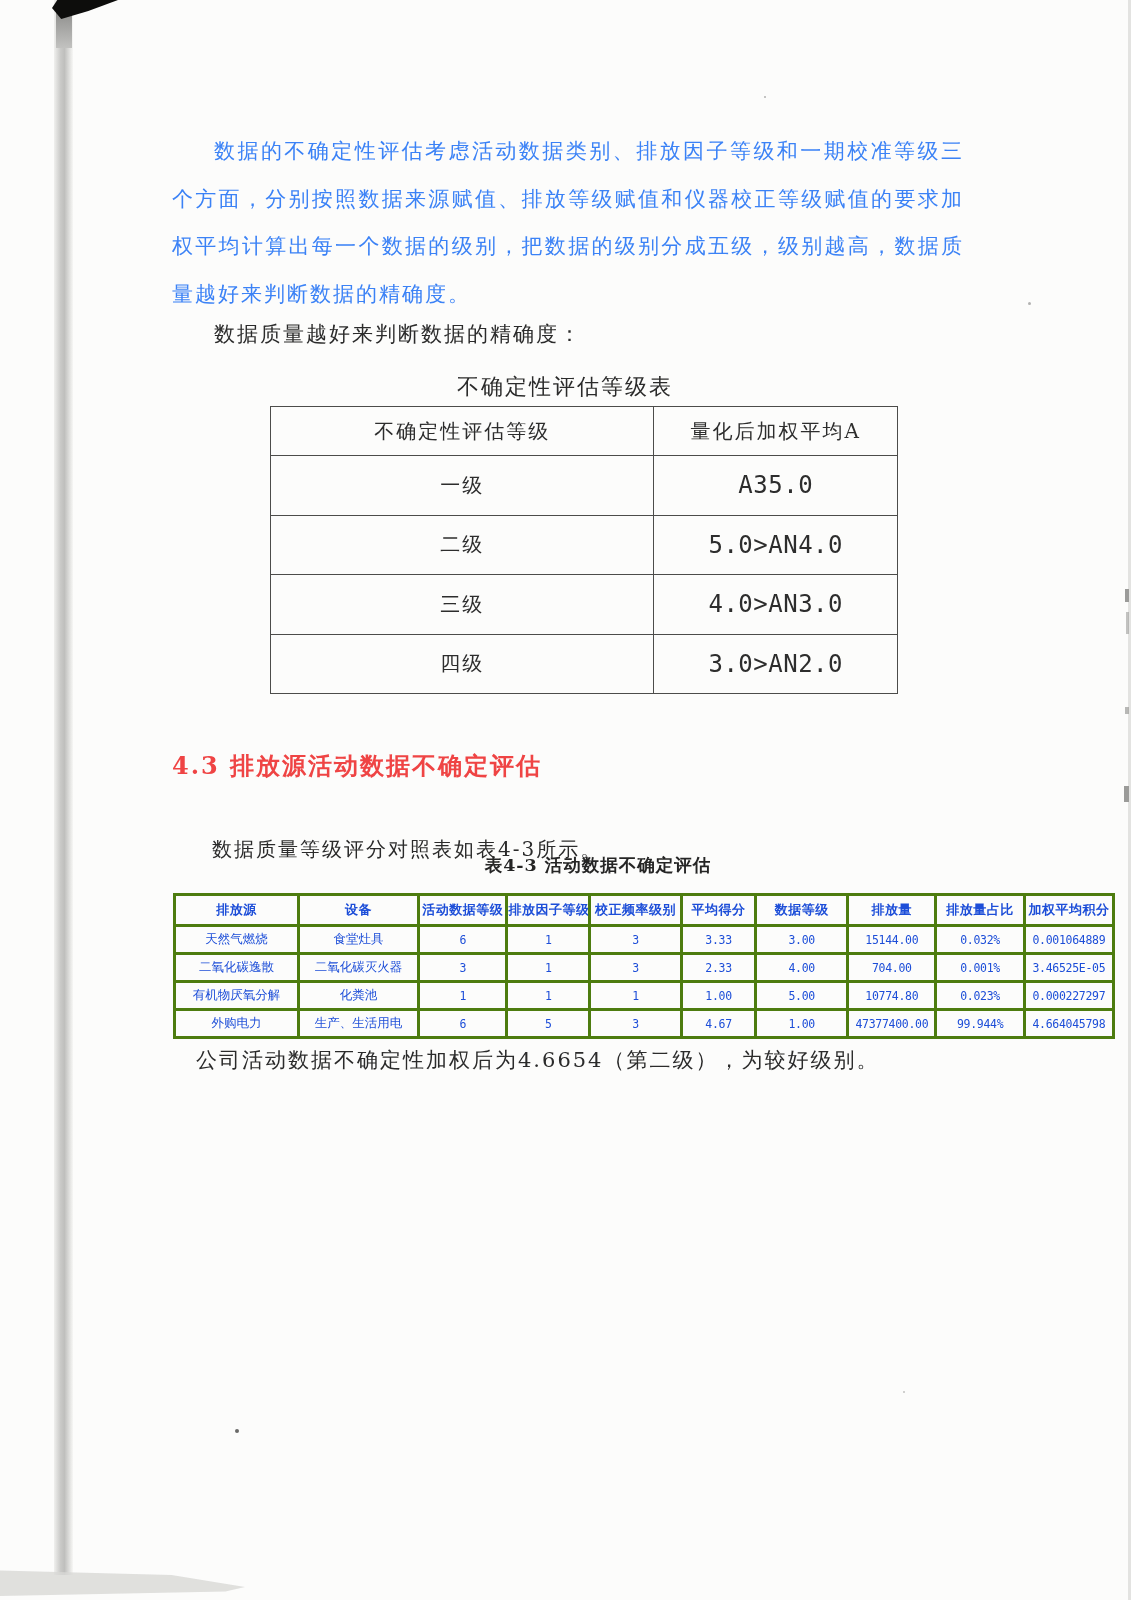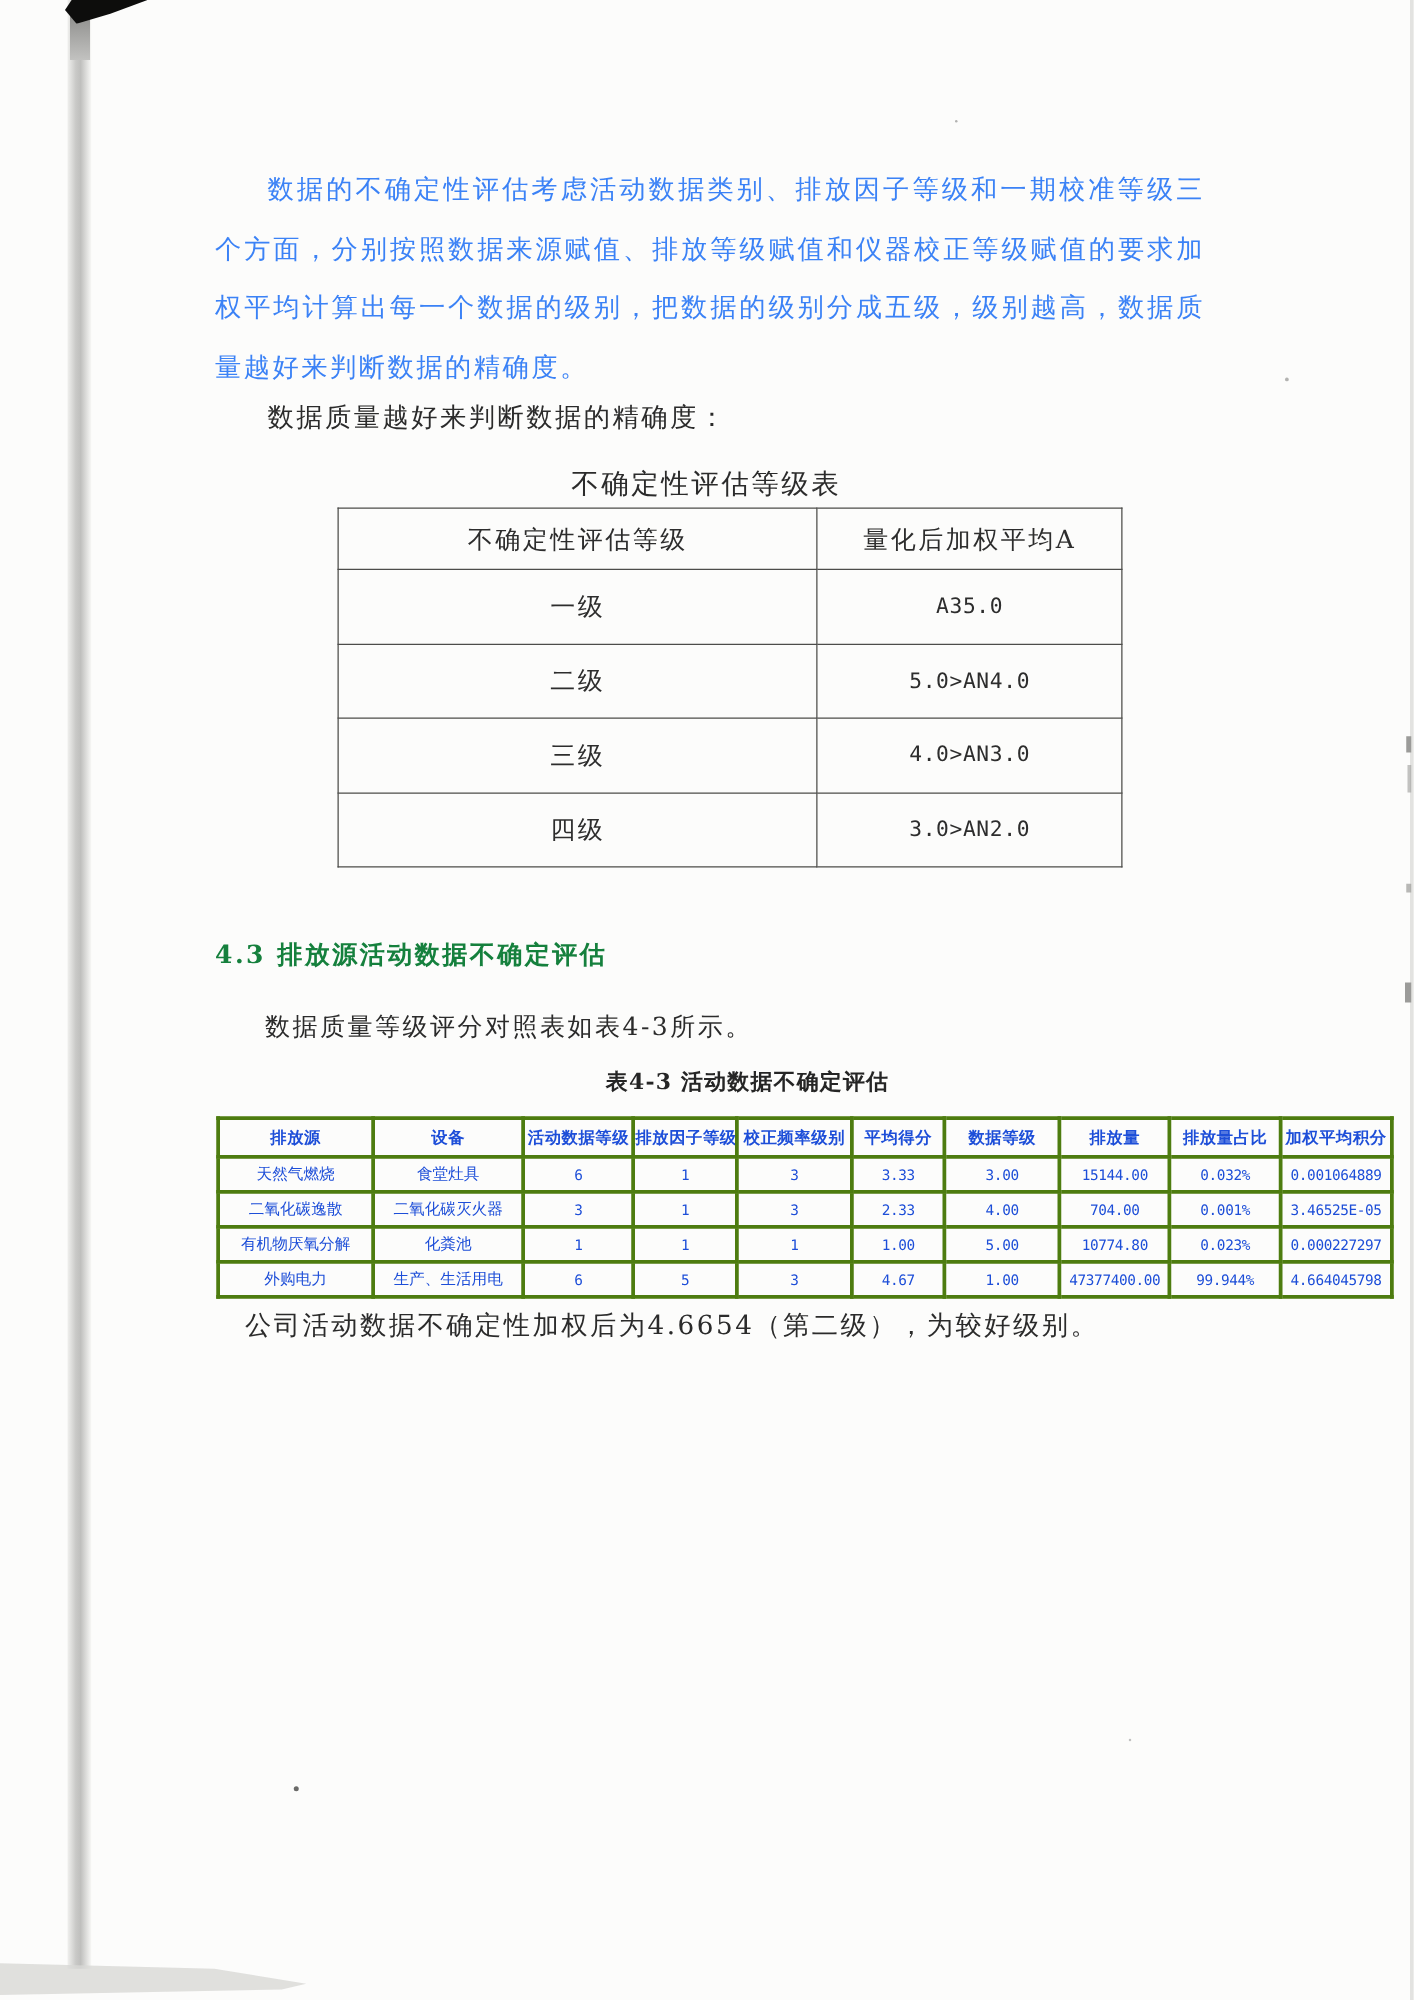--- a/index.html
+++ b/index.html
@@ -31,41 +31,41 @@
   .speck{position:absolute;border-radius:50%;background:#6a6a68;}
   
   .para{
     position:absolute;left:172px;width:792px;
     font-size:21px;line-height:47.5px;letter-spacing:2px;
     text-align:justify;text-indent:2em;color:#3b82f6;
   }
   .line{position:absolute;left:172px;font-size:21px;letter-spacing:2px;text-indent:2em;color:#2b2b2b;}
   .section-heading{
     position:absolute;left:172px;top:750px;
-    font-size:20px;font-weight:bold;letter-spacing:2px;color:#15803d;
+    font-size:24px;font-weight:bold;letter-spacing:2px;color:#ef4444;
   }
   .table1-title{
     position:absolute;left:270px;top:372px;width:590px;
     text-align:center;font-size:22px;letter-spacing:2px;color:#2b2b2b;
   }
   .caption2{
     position:absolute;left:173px;top:853px;width:850px;
     text-align:center;font-size:17.5px;font-weight:bold;letter-spacing:1px;color:#252525;
   }
   
   .t1{
     position:absolute;left:270px;top:406px;width:628px;height:288px;
     border-collapse:collapse;table-layout:fixed;
   }
   .t1 th,.t1 td{
     border:1.5px solid #4c4c4a;text-align:center;vertical-align:middle;
     font-size:20px;letter-spacing:2px;color:#2d2d2d;font-weight:normal;
     height:48px;padding:0;
   }
-  .t1 .mono{font-family:"DejaVu Sans Mono","Liberation Mono",monospace;letter-spacing:.5px;font-size:17px;}
+  .t1 .mono{font-family:"DejaVu Sans Mono","Liberation Mono",monospace;letter-spacing:.5px;font-size:24px;}
   
   .t2{
     position:absolute;left:173px;top:893px;width:942px;
     border-collapse:collapse;table-layout:fixed;
   }
   .t2 th,.t2 td{
     border:3px solid #4d7c0f;text-align:center;vertical-align:middle;
     padding:0;color:#1d4ed8;overflow:hidden;white-space:nowrap;
   }
   .t2 th{font-size:13px;font-weight:bold;height:28px;letter-spacing:.5px;}
@@ -124,21 +124,21 @@
       </tr>
       <tr>
         <td>四级</td>
         <td class="mono">3.0&gt;AN2.0</td>
       </tr>
     </tbody>
   </table>
 
   <div class="section-heading">4.3 排放源活动数据不确定评估</div>
 
-  <div class="line" style="top:808px;font-size:20px;">数据质量等级评分对照表如表4-3所示。</div>
+  <div class="line" style="top:836px;font-size:20px;">数据质量等级评分对照表如表4-3所示。</div>
 
   <div class="caption2">表4-3 活动数据不确定评估</div>
 
   <table class="t2">
     <colgroup>
       <col style="width:13.2%">
         <col style="width:12.8%">
         <col style="width:9.4%">
       <col style="width:8.8%">
         <col style="width:9.8%">

